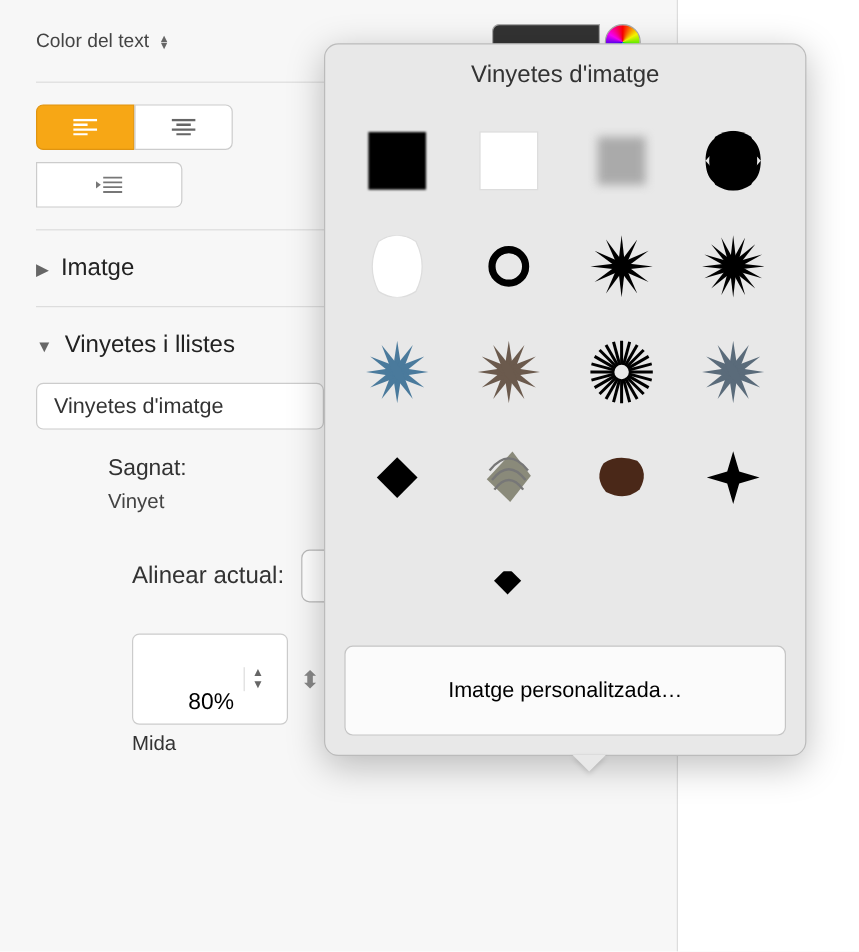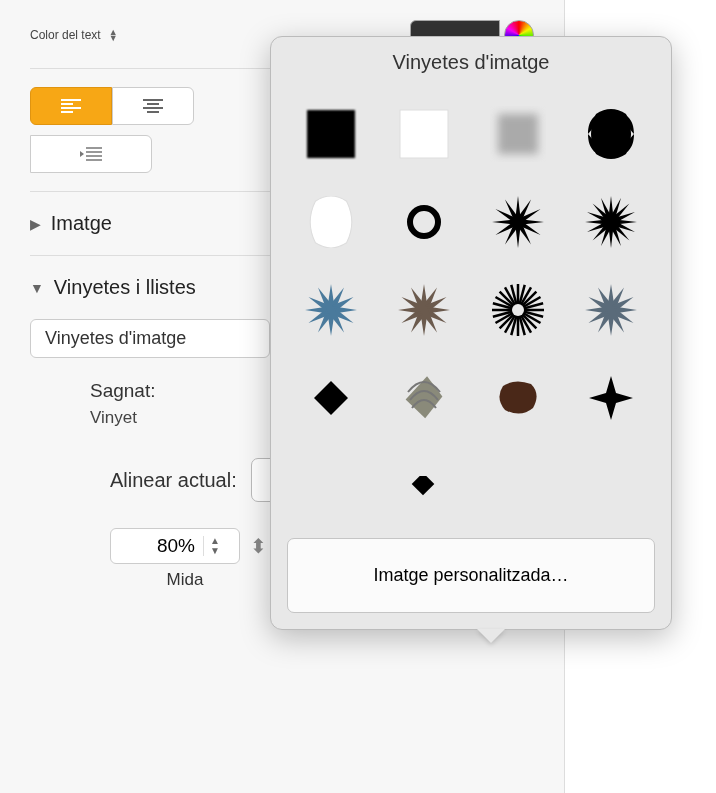--- a/index.html
+++ b/index.html
@@ -19,21 +19,21 @@
       width: 565px;
       height: 793px;
       border-right: 1px solid #ddd;
     }
     .row {
       display: flex;
       align-items: center;
       margin-bottom: 16px;
     }
     .color-text-label {
-      font-size: 12px;
+      font-size: 16px;
       color: #444;
       margin-right: 8px;
     }
     .dropdown-arrows {
       display: inline-flex;
       flex-direction: column;
       line-height: 6px;
       font-size: 9px;
       color: #666;
     }
@@ -174,40 +174,41 @@
       gap: 8px;
       width: 130px;
     }
     .spinner-box input {
       border: none;
       width: 70px;
       text-align: right;
       font-size: 19px;
       background: transparent;
       outline: none;
+      margin-top: 40px;
     }
     .stepper {
       display: flex;
       flex-direction: column;
       line-height: 10px;
       font-size: 10px;
       color: #666;
       border-left: 1px solid #ddd;
       padding-left: 6px;
     }
     .link-icon {
       font-size: 20px;
       color: #888;
     }
     .sublabel-row {
       display: flex;
       margin-left: 80px;
       margin-top: 6px;
     }
-    .sublabel-row span:first-child { width: 150px; text-align: center; }
+    .sublabel-row span:first-child { width: 150px; text-align: left; }
     .sublabel-row span:last-child { width: 150px; text-align: center; }
 
     
     .popover {
       position: absolute;
       left: 270px;
       top: 36px;
       width: 402px;
       background: #e8e8e8;
       border: 1px solid #bbb;

